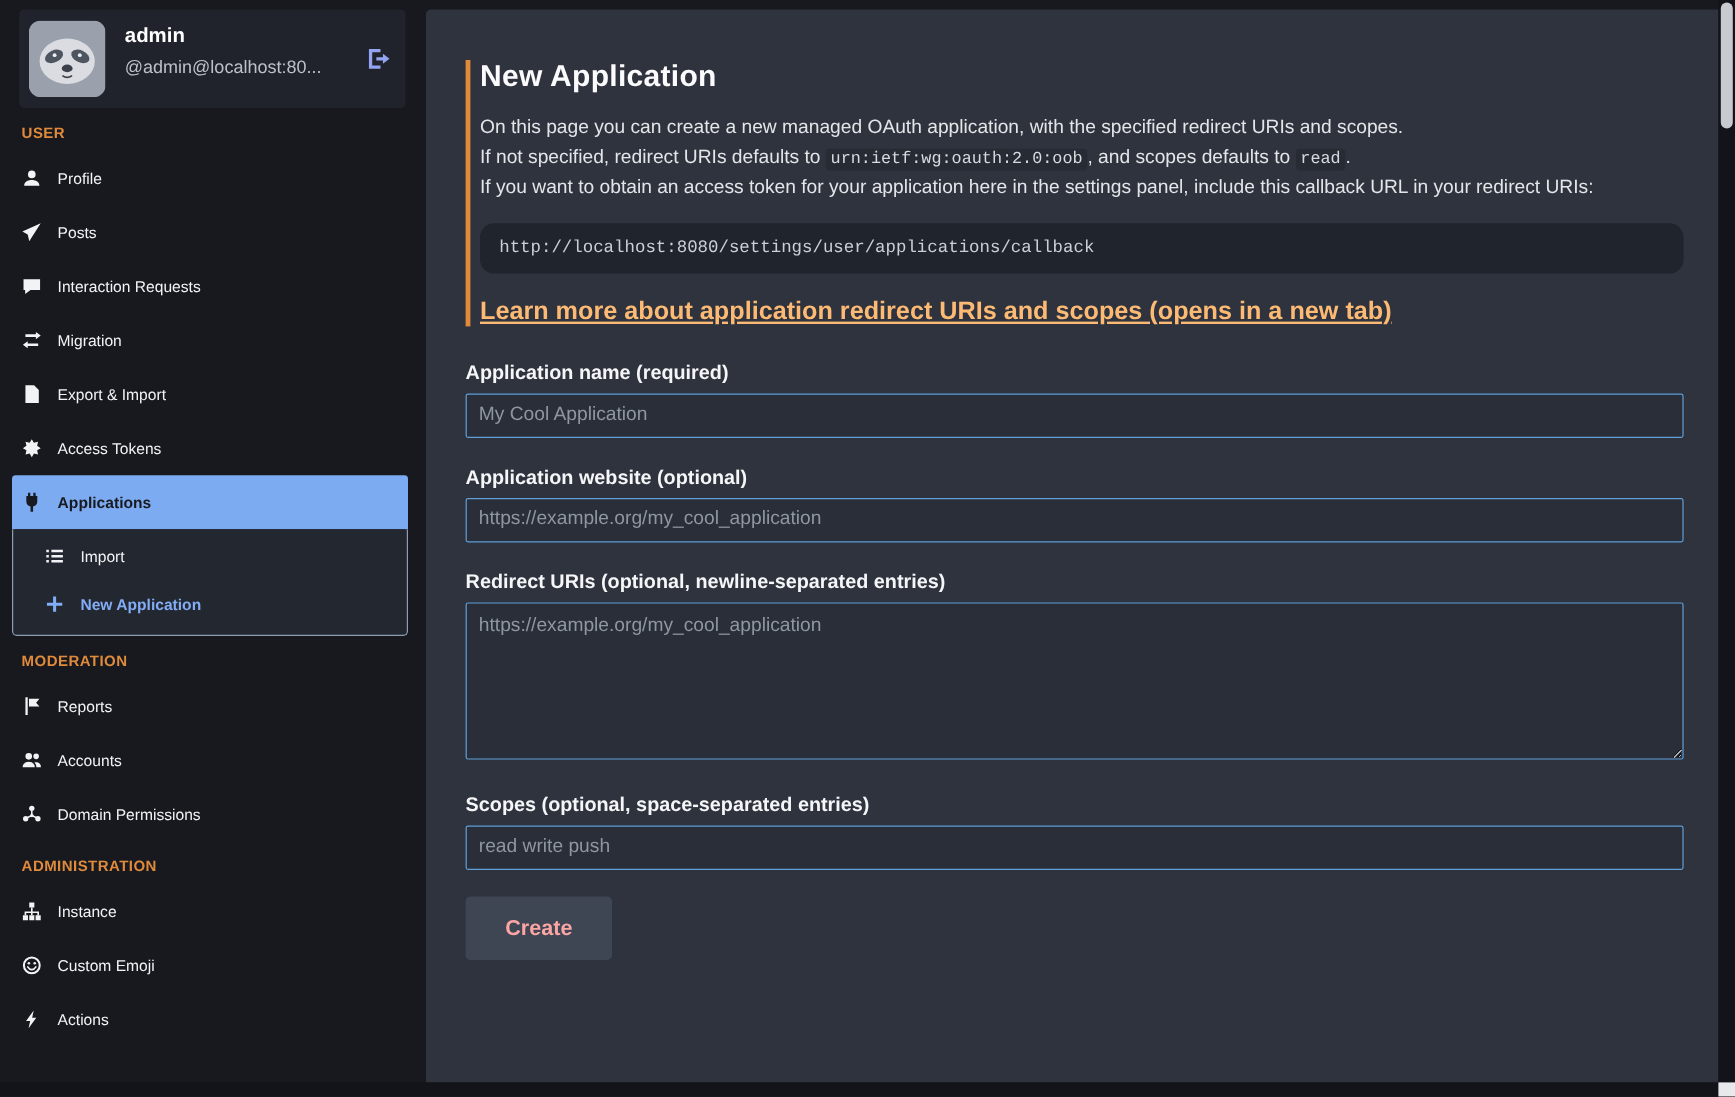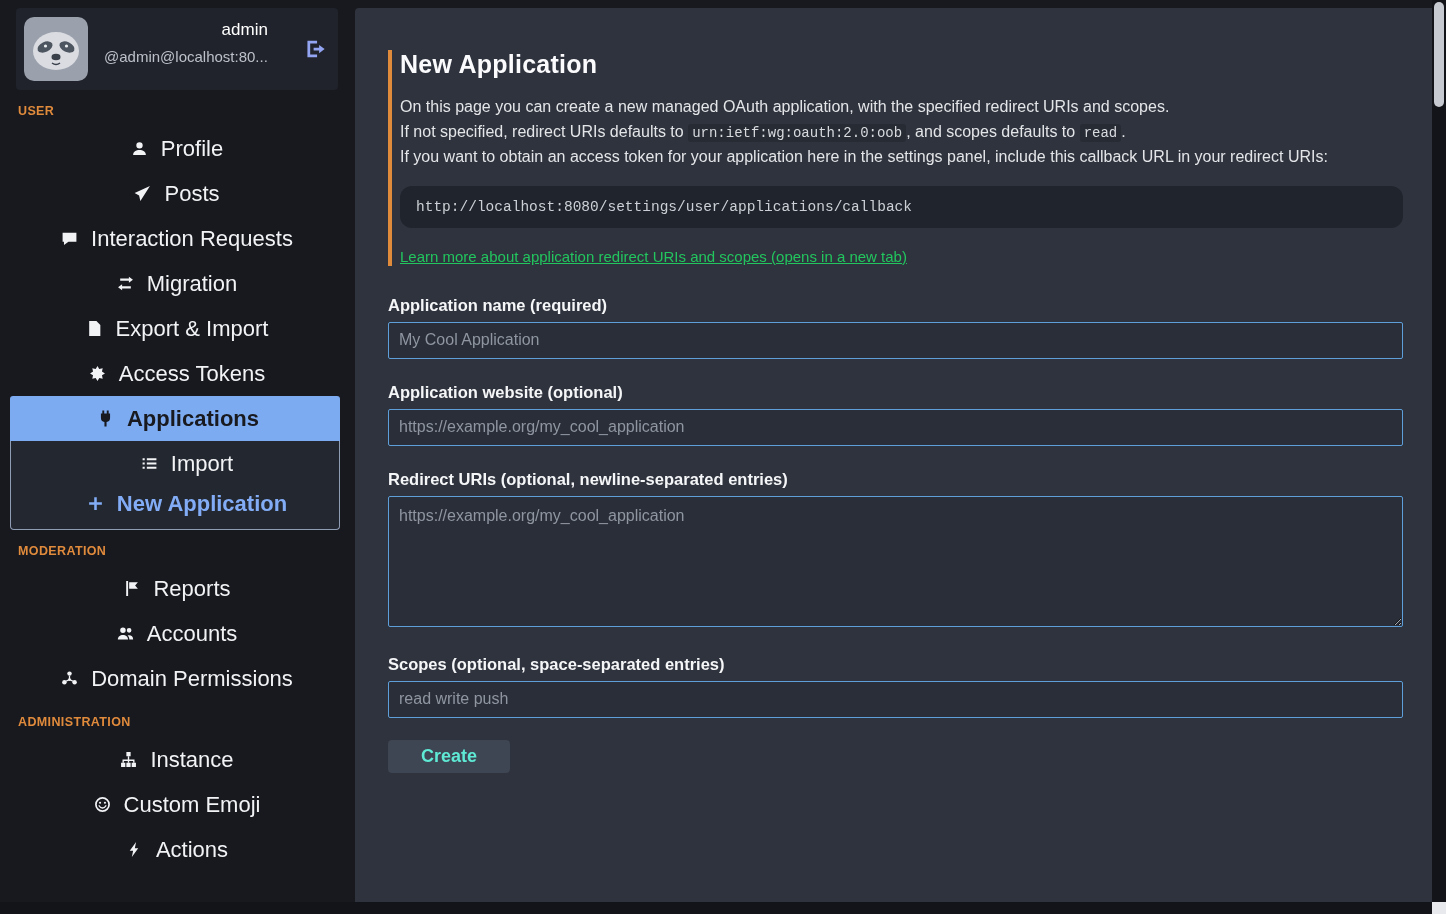--- a/index.html
+++ b/index.html
@@ -18,34 +18,33 @@
     padding:8px 17px 0 16px; overflow:hidden;
   }
   .user-card {
     background:#20232b; border-radius:4px;
     display:flex; align-items:flex-start; gap:16px;
     padding:9px 10px 9px 8px; height:82px; margin-bottom:8px;
     position:relative;
   }
   .avatar { width:64px; height:64px; border-radius:8px; overflow:hidden; flex:0 0 64px; }
   .user-meta { padding-top:3px; min-width:0; }
-  .user-name { font-size:17px; font-weight:400; color:#ffffff; margin-bottom:8px;text-align:right; }
+  .user-name { font-size:17px; font-weight:700; color:#ffffff; margin-bottom:8px; }
   .user-handle { font-size:15px; color:#bcc0c8; max-width:190px; white-space:nowrap; overflow:hidden; text-overflow:ellipsis; }
   .logout { position:absolute; right:12px; top:30px; width:22px; height:22px; color:#93a5f2; cursor:pointer; }
   .logout svg { width:22px; height:22px; }
 
   .section-header {
     color:#e08a3c; font-size:12.5px; font-weight:700; letter-spacing:.03em;
     margin:14px 0 8px 2px; text-transform:uppercase;
   }
   .nav-item {
     display:flex; align-items:center; gap:13px;
-    padding:11px 2px; font-size:22px; color:#f2f3f5; cursor:pointer;
+    padding:11px 2px; font-size:13px; color:#f2f3f5; cursor:pointer;
     line-height:23px;
-    justify-content:center;
   }
   .nav-icon { width:17px; height:17px; flex:0 0 17px; display:inline-flex; }
   .nav-icon svg { width:17px; height:17px; fill:currentColor; }
   .nav-item.active {
     background:#7dabf1; color:#181a20; font-weight:700;
     border-radius:3px 3px 0 0; padding-left:8px; margin-left:-6px; margin-right:-2px;
   }
   .submenu {
     border:1px solid #8e9cb4; border-top:none; border-radius:0 0 4px 4px;
     background:#232730; margin:0 -2px 4px -6px; padding:2px 0 6px 0;
@@ -65,36 +64,36 @@
   code.inline-code {
     font-family:"Liberation Mono","DejaVu Sans Mono",monospace;
     font-size:14px; background:#262b34; color:#d8dade;
     padding:1px 4px; border-radius:3px;
   }
   .callback-box {
     background:#20242c; border-radius:12px; margin:16px 0 20px 0;
     padding:13px 16px; font-family:"Liberation Mono","DejaVu Sans Mono",monospace;
     font-size:14.5px; color:#ccd0d6;
   }
-  a.learn-link { color:#22c55e; font-size:15px; text-decoration:underline; cursor:pointer; }
+  a.learn-link { color:#fdba74; font-size:21px; text-decoration:underline; cursor:pointer;font-weight:bold; }
 
   .form { margin-top:30px; }
   .field-label { display:block; font-size:16.5px; font-weight:700; color:#f5f6f8; margin-bottom:7px; }
   .text-input, .text-area {
     width:100%; background:#2a2e38; border:1.5px solid #5e9fd9; border-radius:2px;
     color:#ef4444; font-size:16px; font-family:"Liberation Sans",sans-serif;
     padding:8px 10px; margin-bottom:24px; outline:none;
   }
   .text-input { height:37px; }
   .text-area { height:131px; resize:vertical; line-height:22px; }
   .text-input::placeholder, .text-area::placeholder { color:#8f96a1; opacity:1; }
   .create-button {
-    display:inline-block; margin-top:-2px; background:#3e4553; color:#5eead4;
+    display:inline-block; margin-top:-2px; background:#3e4553; color:#fca5a5;
     font-size:18px; font-weight:700; font-family:"Liberation Sans",sans-serif;
-    border:none; border-radius:4px; padding:6px 33px; cursor:pointer;
+    border:none; border-radius:4px; padding:16px 33px; cursor:pointer;
   }
 
   
   .v-scroll-track { position:absolute; right:0; top:0; width:14px; height:100%; background:#121419; }
   .v-scroll-thumb { position:absolute; right:2px; top:2px; width:10px; height:105px; background:#c7cad0; border-radius:5px; }
   .h-scroll-track { position:absolute; left:0; right:14px; bottom:0; height:12px; background:#121419; }
   .scroll-corner { position:absolute; right:0; bottom:0; width:14px; height:12px; background:#e7e9ed; }
 
   .hidden-defs { position:absolute; width:0; height:0; overflow:hidden; }
 </style>

